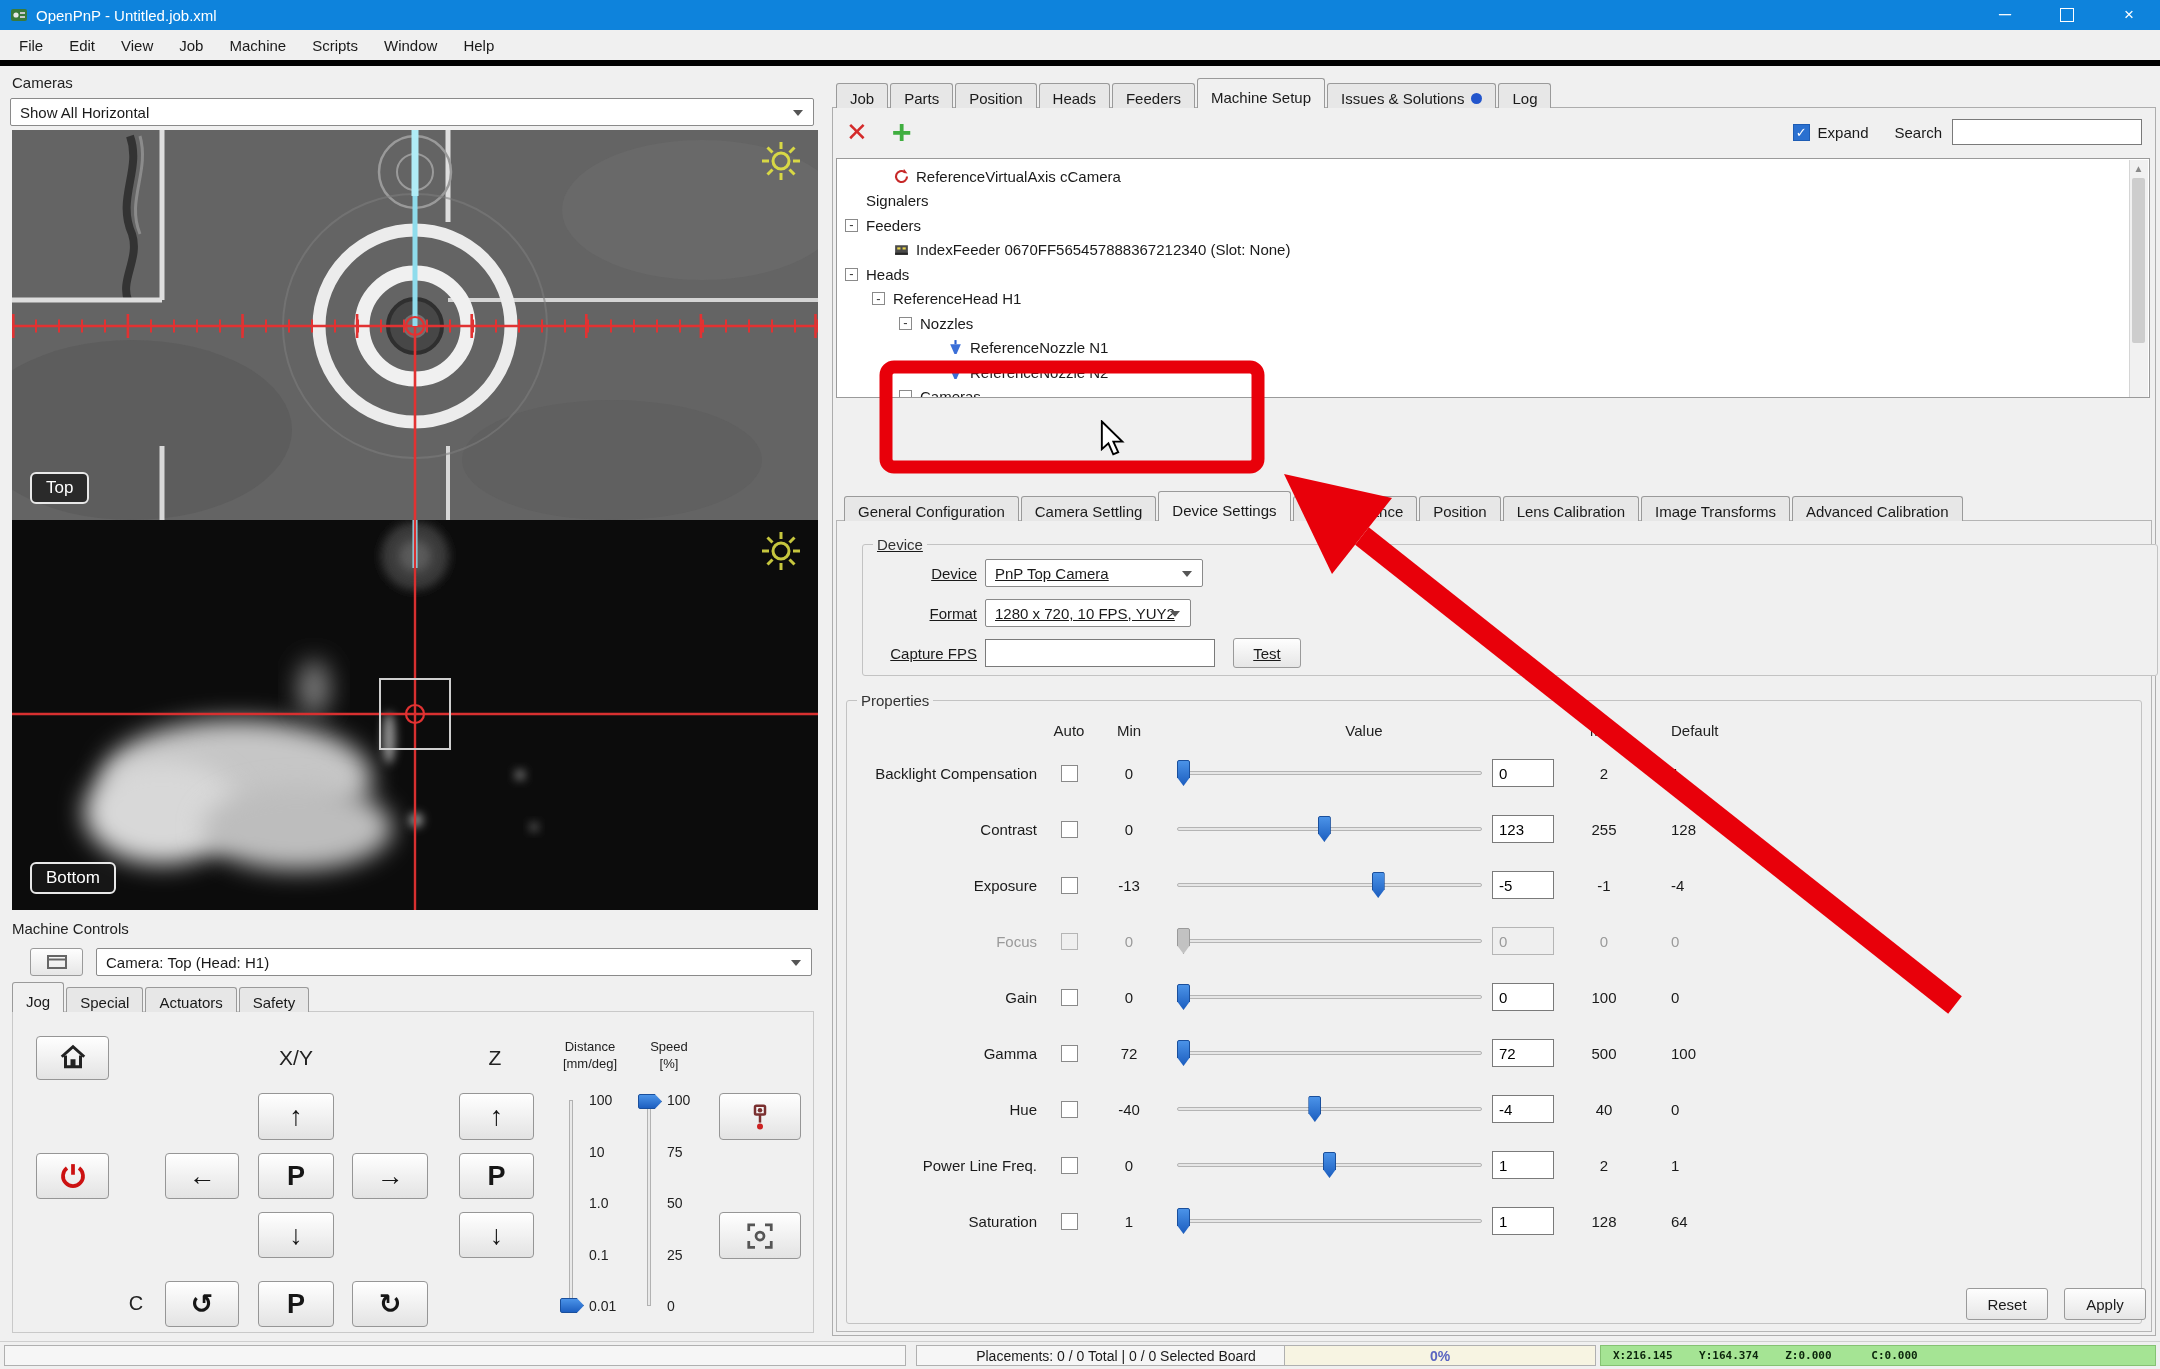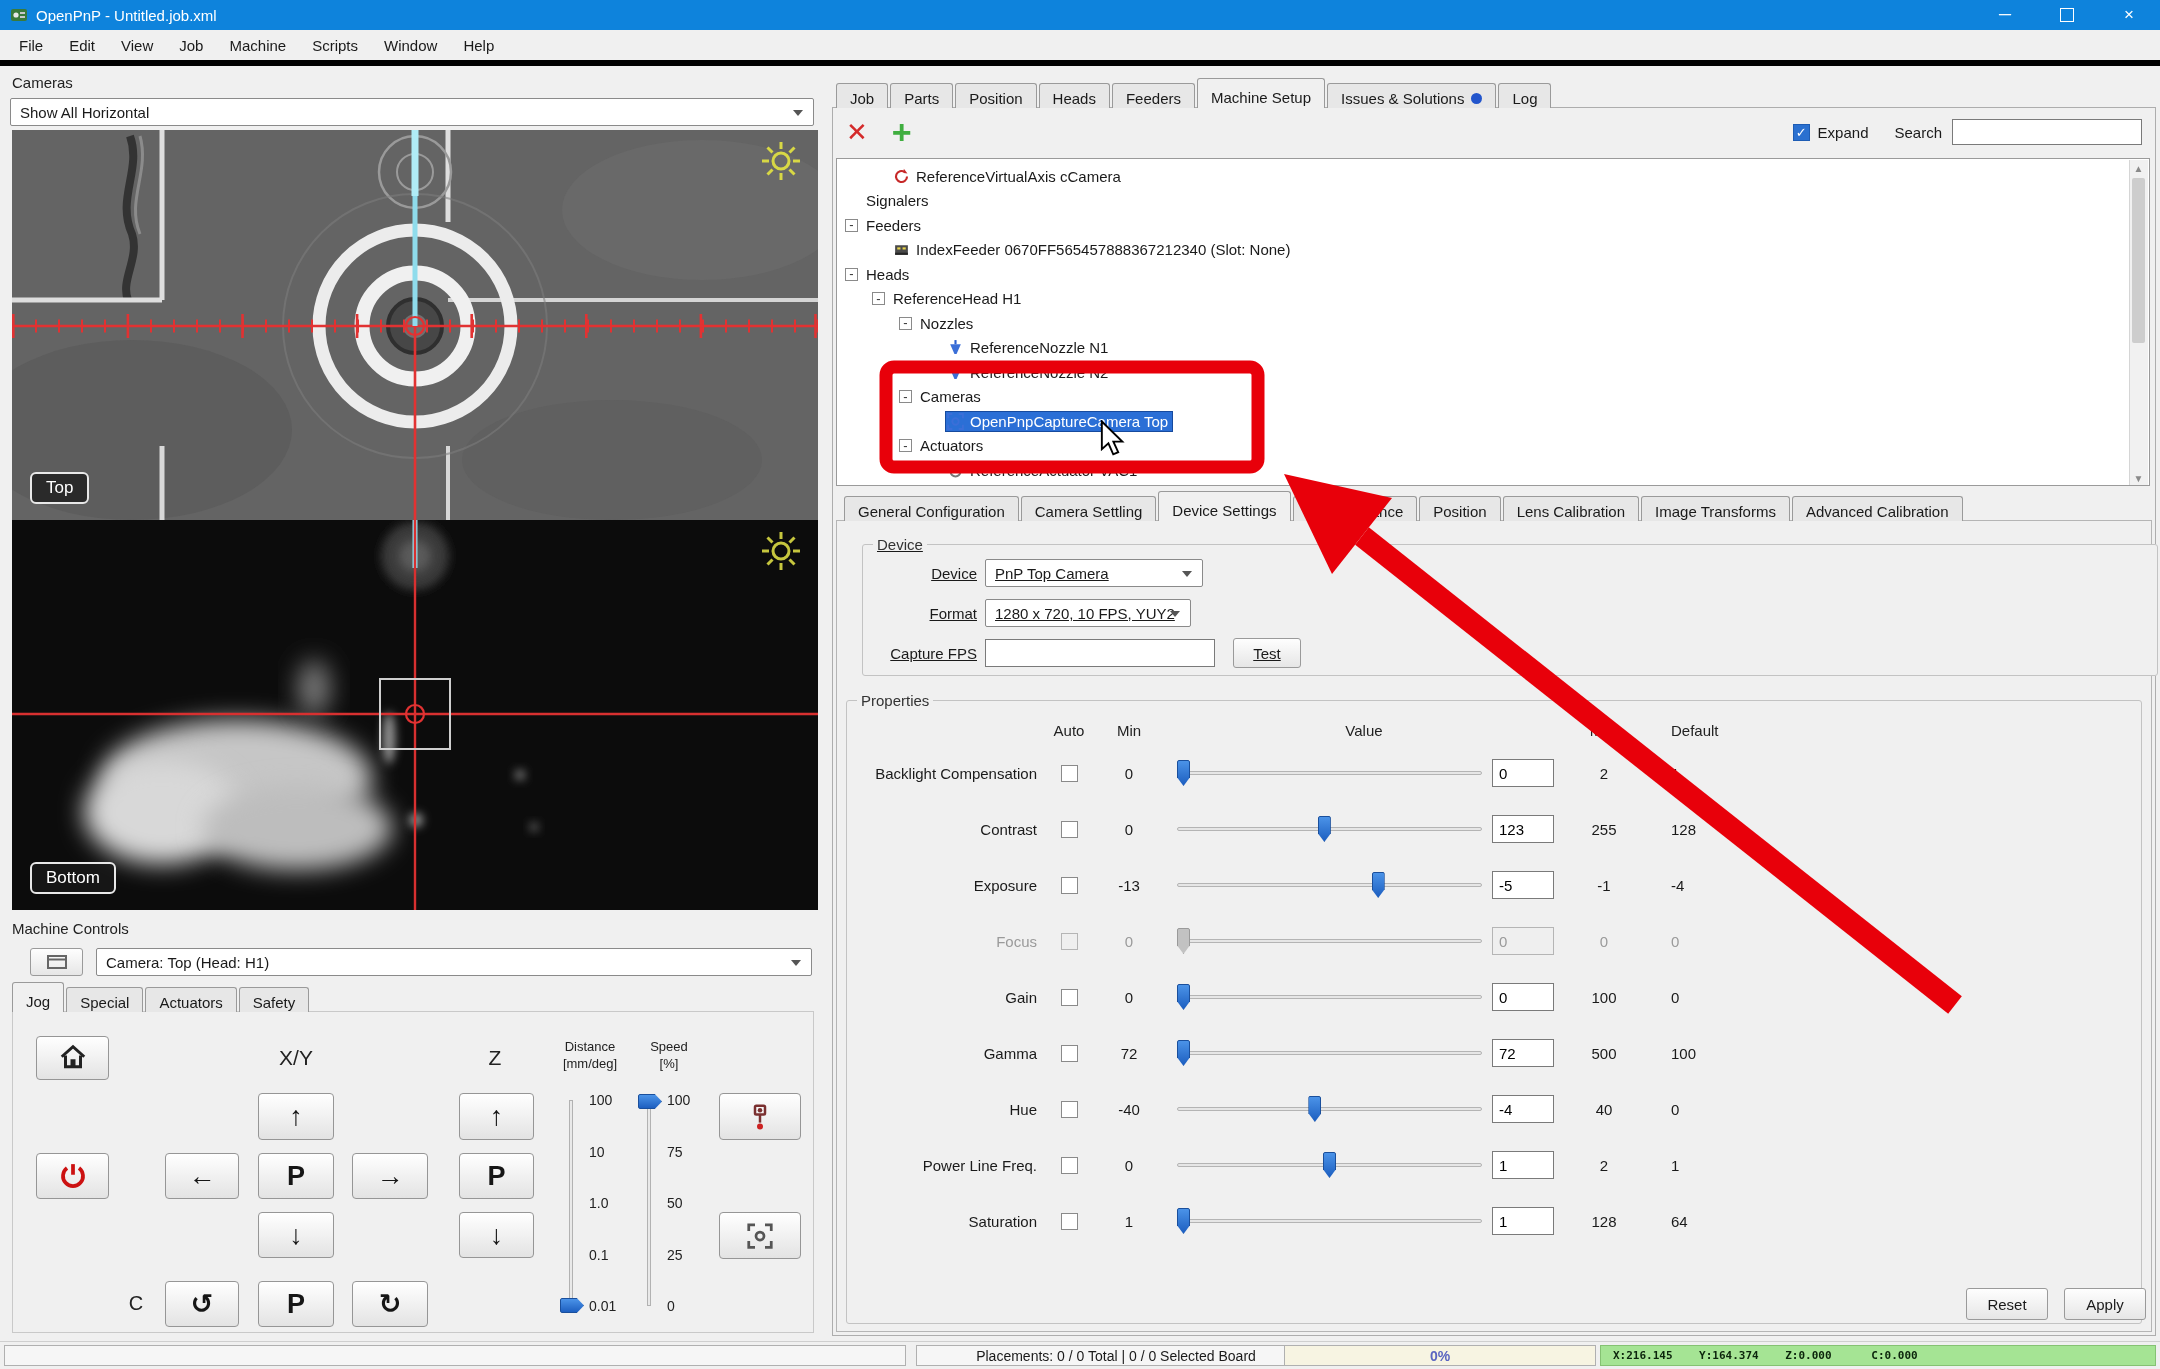--- a/index.html
+++ b/index.html
@@ -64,21 +64,21 @@
   #main-tabs{position:absolute;left:836px;top:78px;}
   #ms-panel{position:absolute;left:832px;top:107px;width:1324px;height:1229px;border:1px solid #adadad;
             background:#f0f0f0;box-sizing:border-box;}
   #ms-toolbar{position:absolute;left:836px;top:112px;width:1316px;height:40px;display:flex;align-items:center;}
   #tb-x{color:#d42a2a;font-size:26px;font-weight:bold;margin-left:10px;line-height:1;}
   #tb-plus{color:#3fae3f;font-size:34px;font-weight:bold;margin-left:24px;line-height:1;}
   #tb-spacer{flex:1;}
   #tb-expand-label{margin-left:8px;}
   #tb-search-label{margin-left:26px;}
   #tb-search{width:190px;height:26px;margin-left:10px;margin-right:10px;}
-  #tree{position:absolute;left:836px;top:158px;width:1314px;height:328px;background:#fff;border:1px solid #9a9a9a;
+  #tree{position:absolute;left:836px;top:158px;width:1314px;height:240px;background:#fff;border:1px solid #9a9a9a;
         box-sizing:border-box;overflow:hidden;padding-top:5px;}
   .tree-row{height:24.5px;display:flex;align-items:center;white-space:nowrap;}
   .expander{width:13px;height:13px;border:1px solid #8a8a8a;background:#fff;display:inline-flex;align-items:center;
             justify-content:center;font-size:13px;line-height:10px;color:#333;margin-right:7px;box-sizing:border-box;}
   .node-content{display:inline-flex;align-items:center;padding:1px 4px 1px 1px;}
   .tree-icon{width:17px;height:17px;margin-right:6px;display:inline-flex;}
   .tree-row.selected .node-content{background:#2b6fd6;outline:1px solid #164a9e;}
   .tree-row.selected .node-label{color:#fff;}
   .vsb{position:absolute;right:1px;top:1px;width:18px;height:326px;background:#f1f1f1;border-left:1px solid #d5d5d5;}
   .vsb .arrow{position:absolute;left:0;width:17px;height:16px;color:#8a8a8a;font-size:10px;display:flex;

